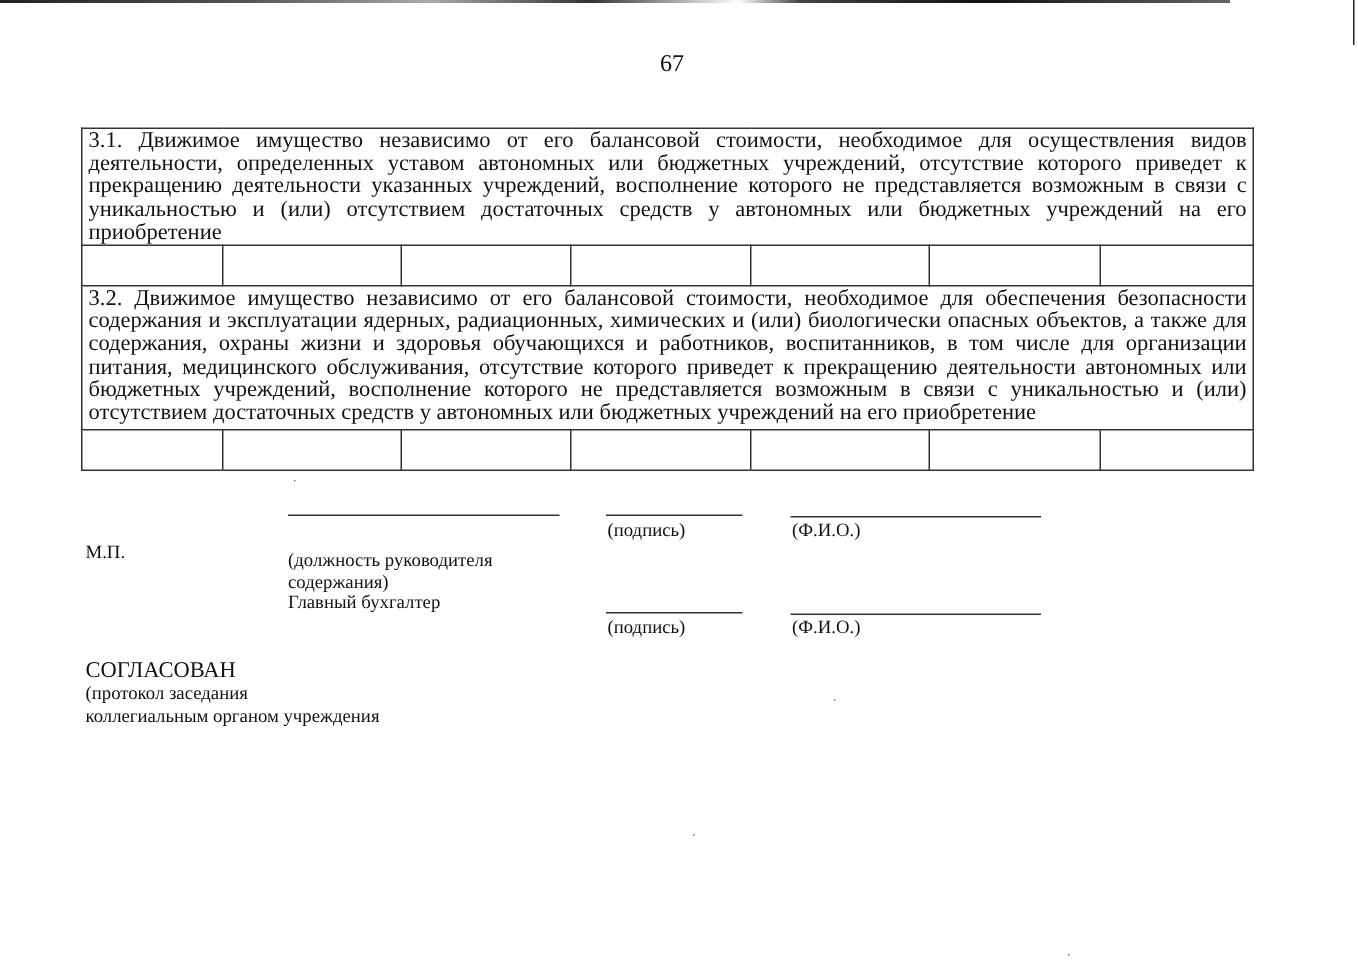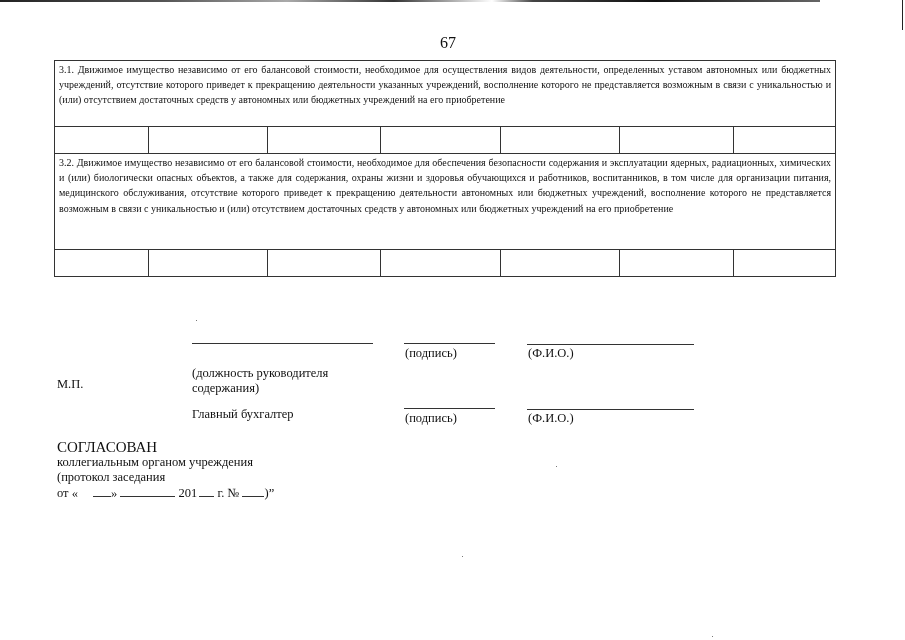--- a/index.html
+++ b/index.html
@@ -27,25 +27,25 @@
       width: 1px; height: 30px;
       background: #222;
     }
     .page-number {
       position: absolute;
       left: 440px; top: 34px;
       font-size: 16px;
     }
     table.assets {
       position: absolute;
-      left: 54px; top: 60px;
+      left: 54px; top: 85px;
       width: 781px;
       border-collapse: collapse;
       table-layout: fixed;
-      font-size: 10px;
+      font-size: 15px;
       line-height: 15.2px;
     }
     table.assets td {
       border: 1px solid #333;
       padding: 0 4px;
       vertical-align: top;
     }
     td.desc {
       text-align: justify;
       text-align-last: left;
@@ -134,38 +134,30 @@
 <div class="line" style="left:404px; top:343px; width:91px;"></div>
 <div class="line" style="left:527px; top:344px; width:167px;"></div>
 
 <div class="sig" style="left:192px; top:346px;margin-top:20px;">
   <div>(должность руководителя</div>
   <div>содержания)</div>
 </div>
 <div class="sig" style="left:405px; top:346px;">(подпись)</div>
 <div class="sig" style="left:528px; top:346px;">(Ф.И.О.)</div>
 
-<div class="sig" style="left:57px; top:377px;font-family:Liberation Serif, serif;">М.П.</div>
+<div class="sig" style="left:57px; top:361px;font-family:Liberation Serif, serif;">М.П.</div>
 
-<div class="sig" style="left:192px; top:394px;margin-top:13px;">Главный бухгалтер</div>
+<div class="sig" style="left:192px; top:394px;">Главный бухгалтер</div>
 <div class="line" style="left:404px; top:408px; width:91px;"></div>
 <div class="line" style="left:527px; top:409px; width:167px;"></div>
 <div class="sig" style="left:405px; top:411px;">(подпись)</div>
 <div class="sig" style="left:528px; top:411px;">(Ф.И.О.)</div>
 
 <div class="approval">
   <div class="title">СОГЛАСОВАН</div>
+  <div>(протокол заседания</div>
   <div>коллегиальным органом учреждения</div>
-  <div>(протокол заседания</div>
-  <div>
-    <span>от «</span>
-    <span style="display:inline-block;width:12px;"></span><span class="blank-u" style="width:18px;"></span><span>»</span>
-    <span class="blank-u" style="width:55px;"></span>
-    <span>201</span><span class="blank-u" style="width:15px;margin-left:2px;"></span>
-    <span>г. №</span>
-    <span class="blank-u" style="width:22px;"></span><span>)”</span>
-  </div>
 </div>
 
 <div class="speck" style="left:196px; top:320px;"></div>
 <div class="speck" style="left:556px; top:466px;"></div>
 <div class="speck" style="left:462px; top:556px;"></div>
 <div class="speck" style="left:712px; top:636px;"></div>
 
 </body></html>

